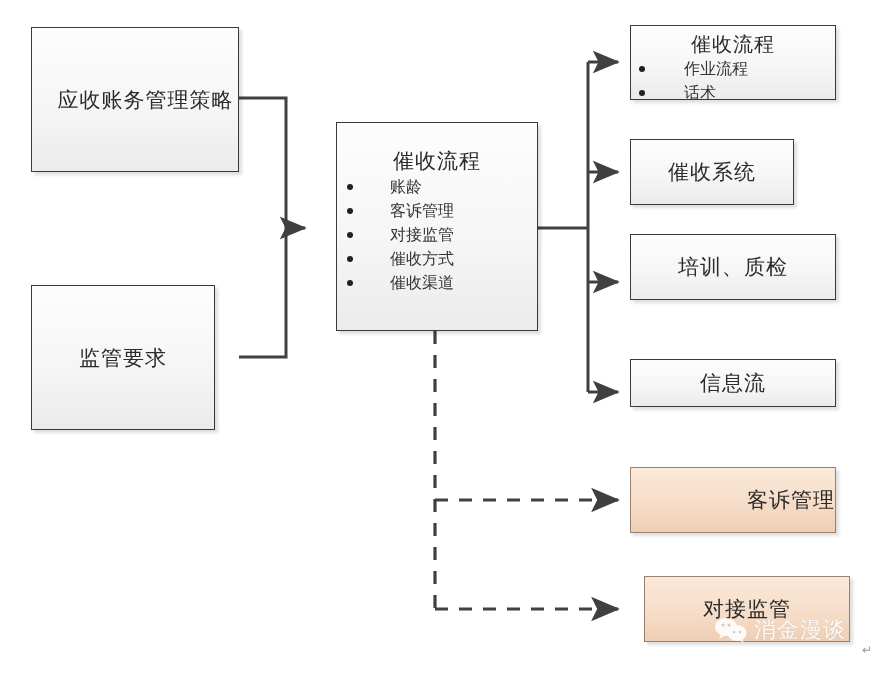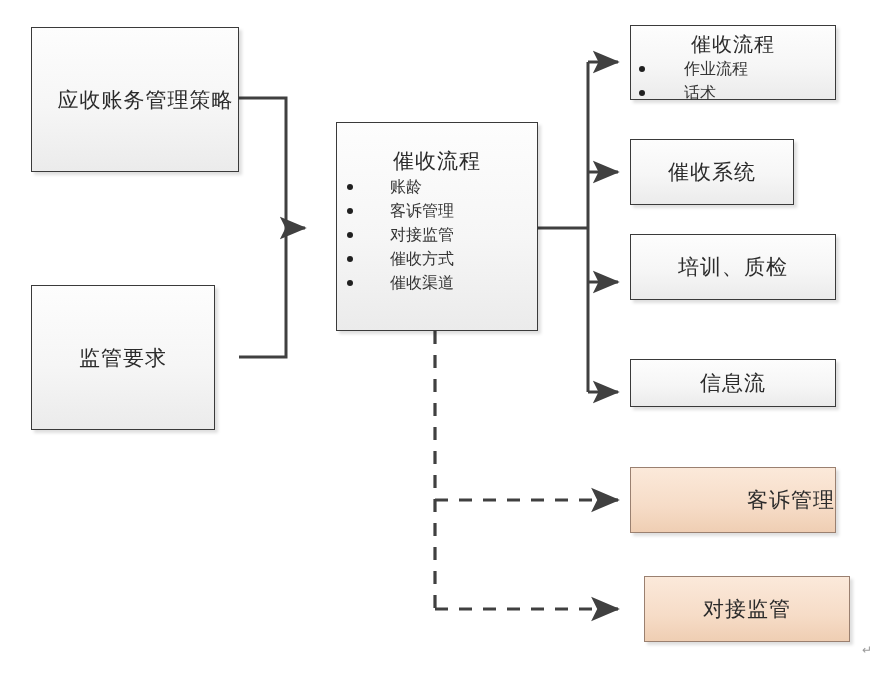--- a/index.html
+++ b/index.html
@@ -206,16 +206,29 @@
   </div>
 
   <div class="node accent" id="node-complaint-management" style="left:630px; top:467px; width:206px; height:66px;align-items:flex-end;">
     <div class="title">客诉管理</div>
   </div>
 
   <div class="node accent" id="node-regulator-interface" style="left:644px; top:576px; width:206px; height:66px;">
     <div class="title">对接监管</div>
   </div>
 
+  <div class="watermark">
+    <svg width="34" height="28" viewBox="0 0 34 28">
+      <ellipse cx="12" cy="11" rx="11" ry="9" fill="#ffffff" opacity="0.95"></ellipse>
+      <path d="M7,18 L5,23 L11,19 Z" fill="#ffffff" opacity="0.95"></path>
+      <ellipse cx="23" cy="17" rx="9.5" ry="8" fill="#ffffff" opacity="0.95"></ellipse>
+      <path d="M28,23 L30,27 L25,24 Z" fill="#ffffff" opacity="0.95"></path>
+      <circle cx="9" cy="9" r="1.5" fill="#c9c9c9"></circle>
+      <circle cx="15" cy="9" r="1.5" fill="#c9c9c9"></circle>
+      <circle cx="20" cy="16" r="1.3" fill="#c9c9c9"></circle>
+      <circle cx="26" cy="16" r="1.3" fill="#c9c9c9"></circle>
+    </svg>
+    <span class="wm-text">消金漫谈</span>
+  </div>
 
   <div class="pilcrow">↵</div>
 
 </div>
 
 </body></html>

